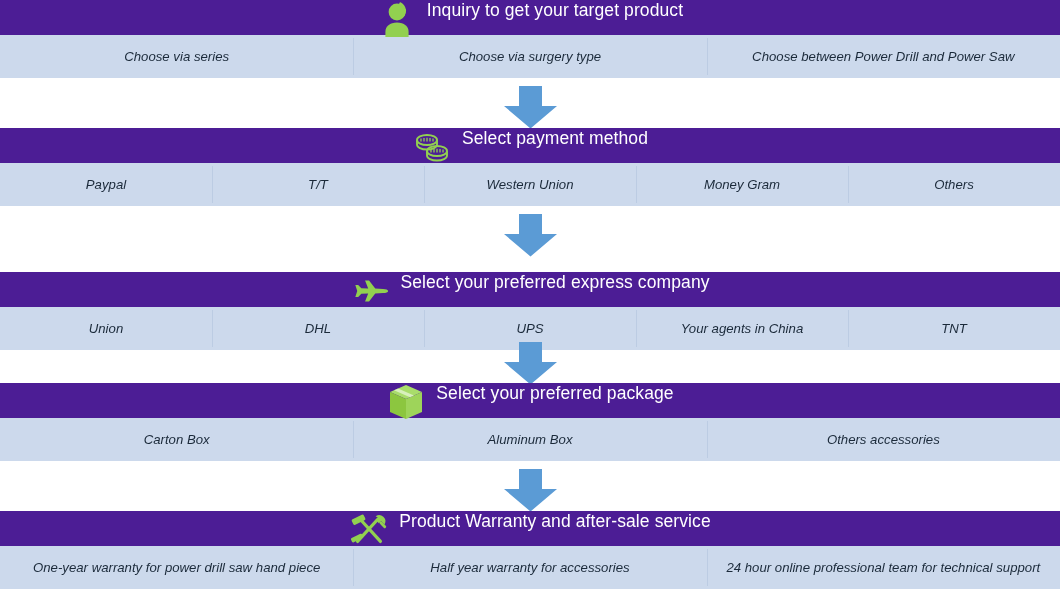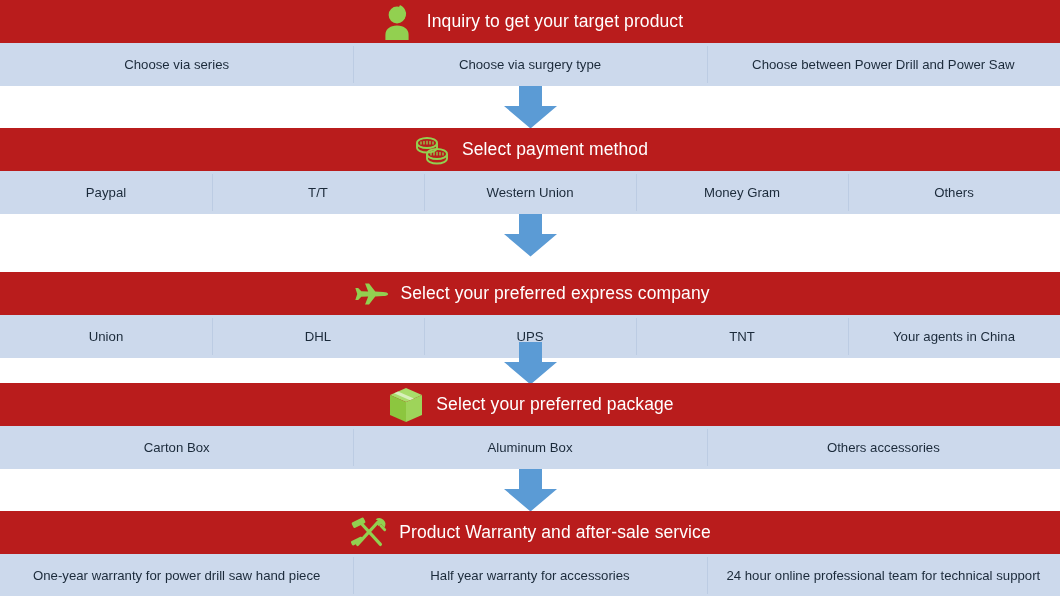--- a/index.html
+++ b/index.html
@@ -20,24 +20,24 @@
     height: 596px;
   }
 
   
   .section {
     position: absolute;
     left: 0;
     width: 1060px;
   }
   .section-header {
-    height: 43px;
-    background: #b91c1c;
+    height: 35px;
+    background: #4c1d95;
     display: flex;
-    align-items: center;
+    align-items: flex-start;
     justify-content: center;
     box-sizing: border-box;
   }
   .section-header .icon {
     width: 40px;
     height: 38px;
     display: inline-flex;
     align-items: center;
     justify-content: center;
     margin-right: 10px;
@@ -51,20 +51,21 @@
     letter-spacing: 0.1px;
     white-space: nowrap;
   }
 
   
   .option-row {
     height: 43px;
     background: #ccd9ec;
     display: flex;
     box-sizing: border-box;
+    font-style: italic;
   }
   .option-cell {
     flex: 1 1 0;
     display: flex;
     align-items: center;
     justify-content: center;
     text-align: center;
     color: #1b2a3a;
     font-size: 13.2px;
     line-height: 15px;
@@ -172,22 +173,22 @@
         <svg width="42" height="30" viewBox="0 0 42 30">
           <path d="M40 15c0 1.4-2.3 2.2-5.2 2.2l-8.3.3-6.5 8.6h-4.2l3.3-8.5-7.2.2-3.3 3.6H5.6l2-6.4-2-6.4h3l3.3 3.6 7.2.2-3.3-8.5h4.2l6.5 8.6 8.3.3C37.7 12.8 40 13.6 40 15z" fill="#92d050"></path>
         </svg>
       </span>
       <span class="section-title">Select your preferred express company</span>
     </div>
     <div class="option-row">
       <div class="option-cell">Union</div>
       <div class="option-cell">DHL</div>
       <div class="option-cell">UPS</div>
+      <div class="option-cell">Your agents in China</div>
       <div class="option-cell">TNT</div>
-      <div class="option-cell">Your agents in China</div>
     </div>
   </div>
 
   <div class="arrow" id="arr2">
     <svg width="55" height="43" viewBox="0 0 55 43">
       <polygon points="16,0 39,0 39,20 54,20 27.5,42.5 1,20 16,20" fill="#5b9bd5"></polygon>
     </svg>
   </div>
 
   <div class="section" id="sec3">

